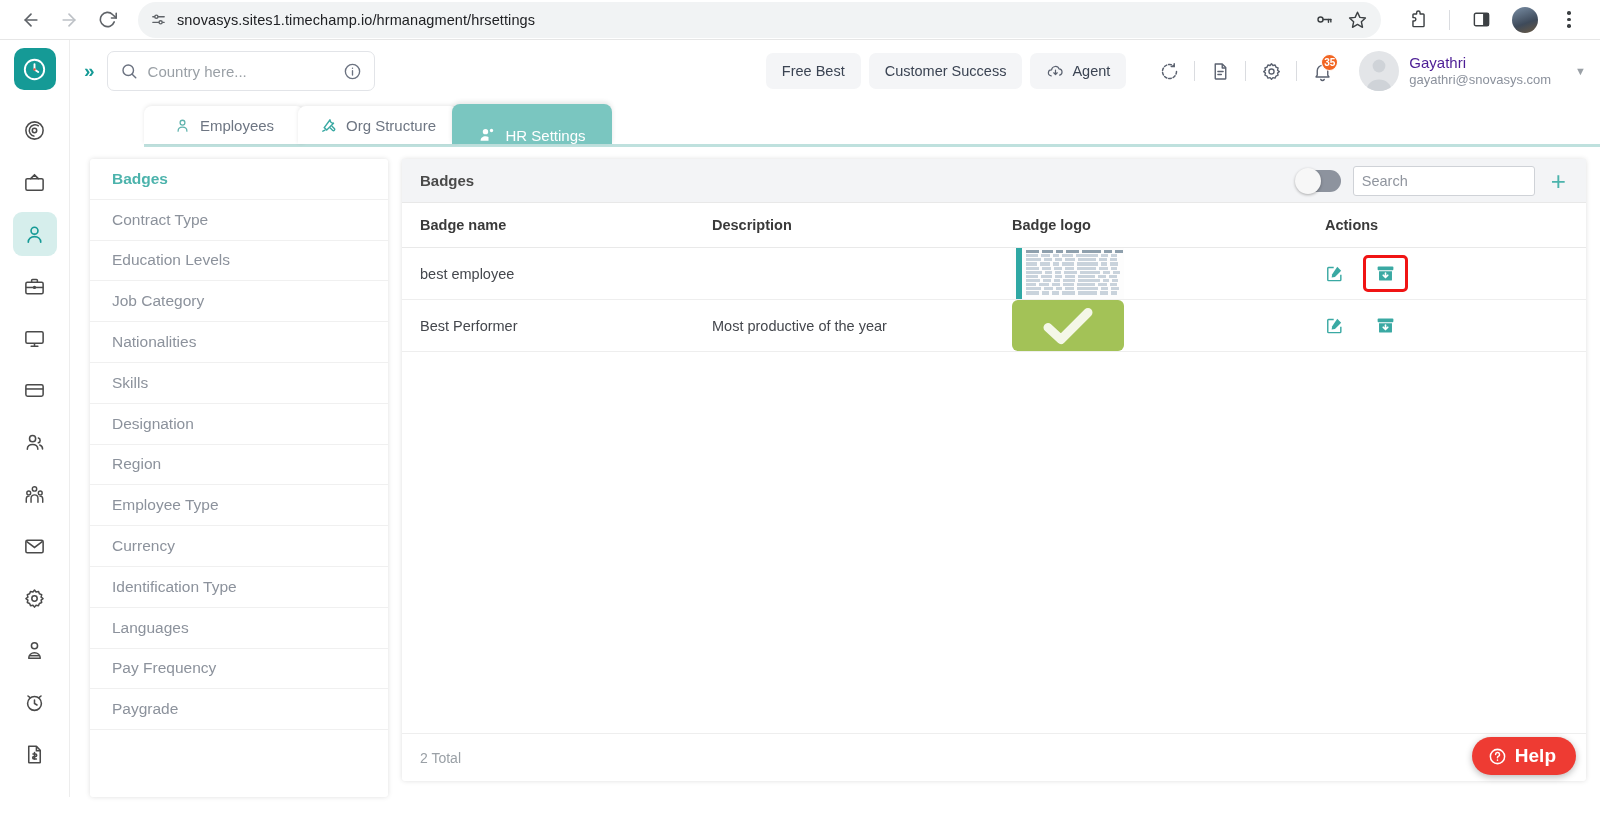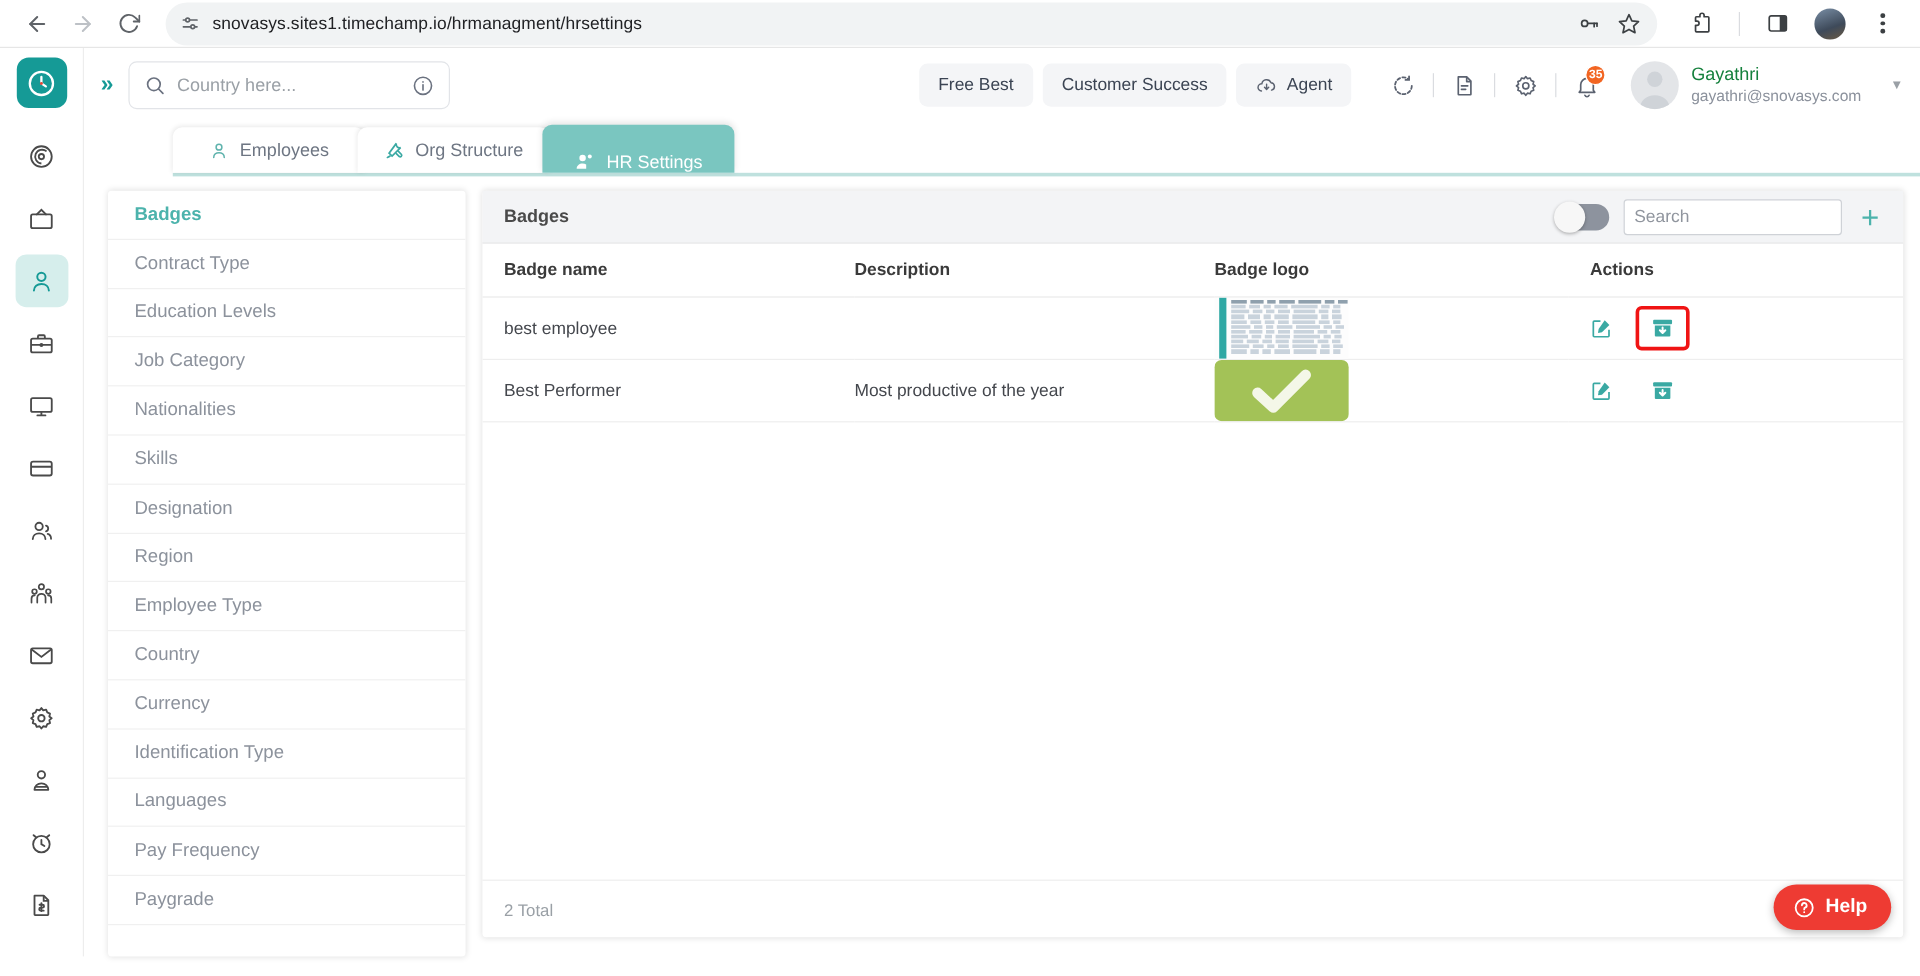--- a/index.html
+++ b/index.html
@@ -98,21 +98,21 @@
     min-width: 17px; height: 17px; font-size: 10px; font-weight: bold;
     display: flex; align-items: center; justify-content: center;
     border: 1.5px solid #fff; padding: 0 2px;
   }
   .user-block { display: flex; align-items: center; gap: 10px; padding-left: 8px; }
   .avatar {
     width: 40px; height: 40px; border-radius: 50%; background: #e3e5e8;
     display: flex; align-items: flex-end; justify-content: center; overflow: hidden;
   }
   .user-names { display: flex; flex-direction: column; line-height: 1.25; }
-  .user-name { font-size: 15px; color: #15803d; }
+  .user-name { font-size: 15px; color: #4c1d95; }
   .user-mail { font-size: 13px; color: #8b919c; }
   .caret { color: #9aa0a6; font-size: 11px; margin-left: 14px; }
 
   
   .tabrow { display: flex; align-items: flex-end; padding-left: 74px; height: 42px; background: #fff; }
   .tab {
     height: 38px; min-width: 160px; border-radius: 8px 8px 0 0;
     display: flex; align-items: center; justify-content: center; gap: 9px;
     font-size: 15px; color: #6e7683; background: #fff;
     box-shadow: 0 -1px 4px rgba(0,0,0,.09); margin-right: -6px; padding: 0 18px;
@@ -205,21 +205,21 @@
 
   .panel-foot {
     height: 48px; border-top: 1px solid #eeeeee; display: flex; align-items: center;
     padding-left: 18px; font-size: 14px; color: #9aa0a6;
   }
 
   .help-btn {
     position: absolute; right: 24px; bottom: 22px;
     background: #ee3b33; color: #fff; border-radius: 20px;
     height: 38px; display: flex; align-items: center; gap: 8px;
-    padding: 0 20px 0 16px; font-size: 16px; font-weight: bold;
+    padding: 0 20px 0 16px; font-size: 19px; font-weight: bold;
     box-shadow: 0 2px 7px rgba(0,0,0,.28);
   }
   .app-wrap { position: relative; }
 </style>
 </head>
 <body>
 
 <div class="browser-bar">
   <div class="nav-btn">
     <svg width="20" height="20" viewBox="0 0 24 24" fill="none" stroke="currentColor" stroke-width="2" stroke-linecap="round" stroke-linejoin="round">
@@ -528,23 +528,20 @@
             <span>Skills</span>
           </div>
         <div class="settings-item">
             <span>Designation</span>
           </div>
         <div class="settings-item">
             <span>Region</span>
           </div>
         <div class="settings-item">
             <span>Employee Type</span>
-          </div>
-        <div class="settings-item">
-            <span>Country</span>
           </div>
         <div class="settings-item">
             <span>Currency</span>
           </div>
         <div class="settings-item">
             <span>Identification Type</span>
           </div>
         <div class="settings-item">
             <span>Languages</span>
           </div>

